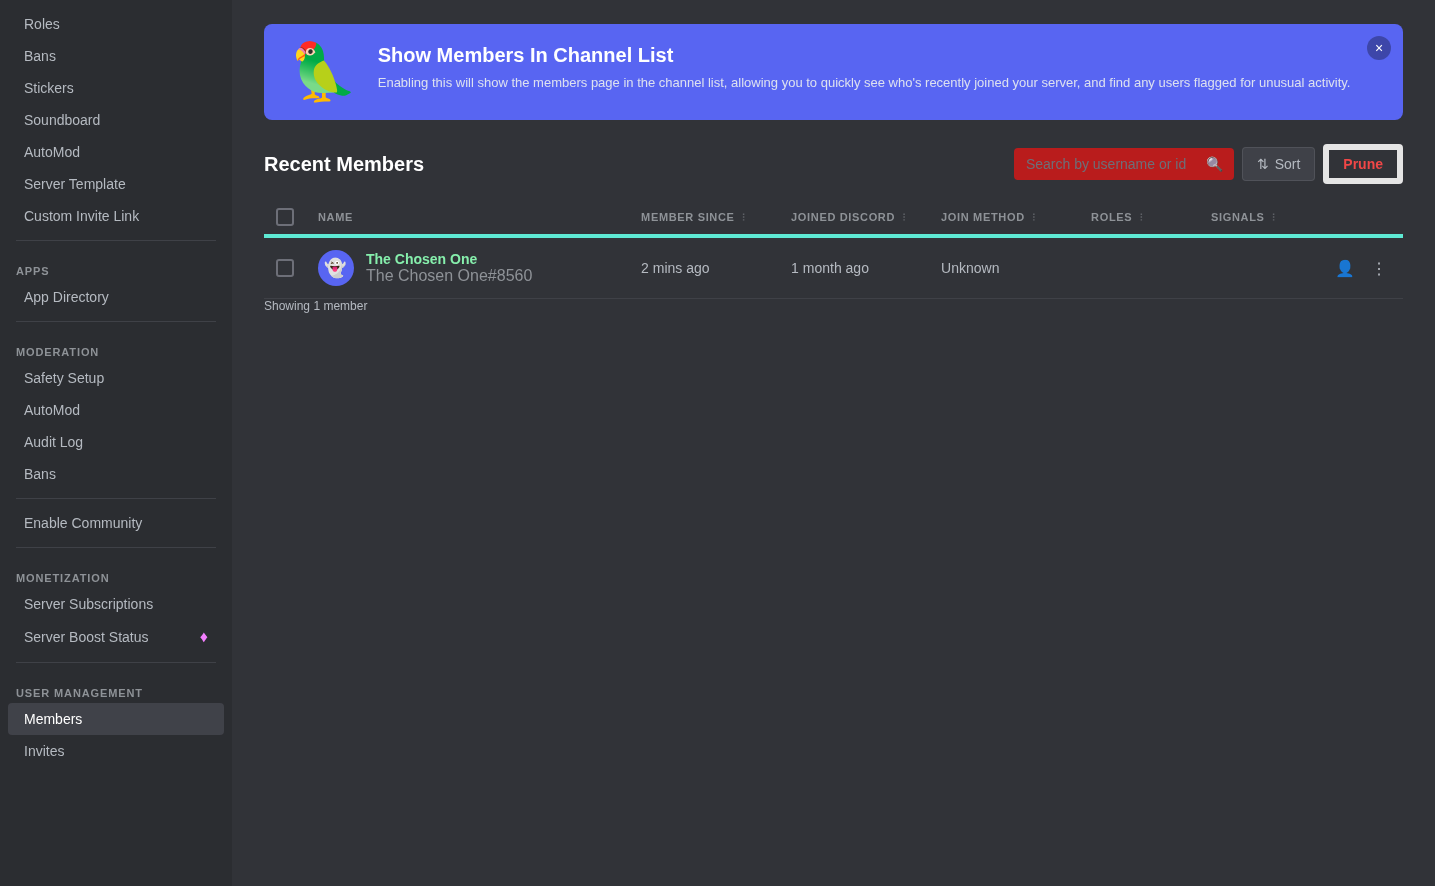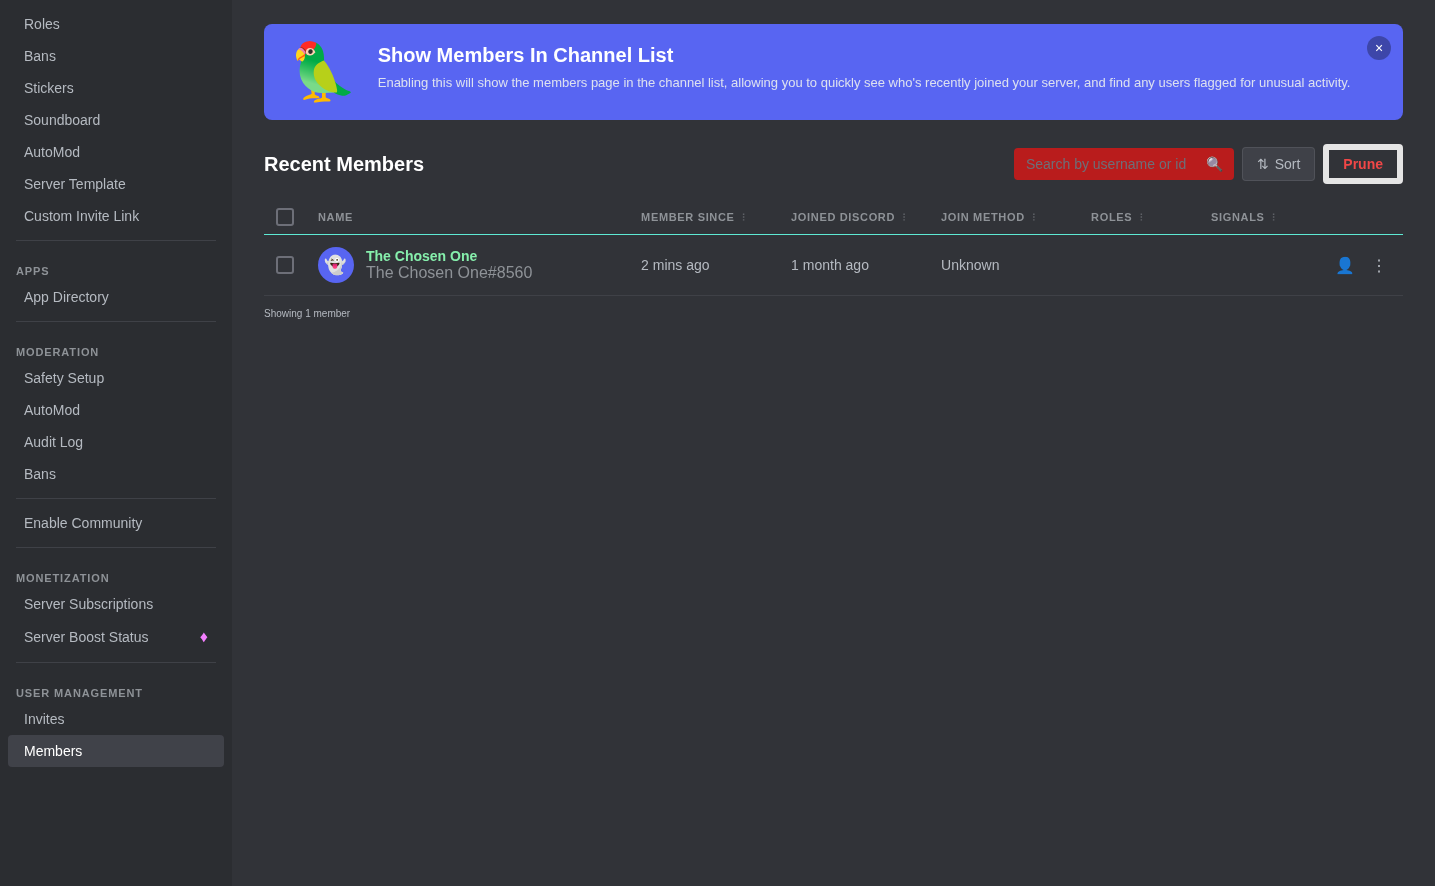--- a/index.html
+++ b/index.html
@@ -186,21 +186,21 @@
       width: 100%;
       border-collapse: collapse;
     }
     .members-table th {
       font-size: 11px;
       font-weight: 700;
       text-transform: uppercase;
       letter-spacing: 0.06em;
       color: #8e9297;
       padding: 8px 12px;
-      border-bottom: 1px solid #5eead4;
+      border-bottom: 4px solid #5eead4;
       text-align: left;
       cursor: pointer;
       user-select: none;
       white-space: nowrap;
     }
     .th-filter-icon {
       display: inline-block;
       margin-left: 4px;
       opacity: 0.5;
       font-size: 10px;
@@ -249,22 +249,21 @@
       border: none;
       color: #b5bac1;
       cursor: pointer;
       font-size: 16px;
       padding: 4px;
       border-radius: 4px;
     }
 
     .showing-text {
       color: #8e9297;
-      font-size: 10px;
-      margin-top: 12px;
+      font-size: 12px;
     }
     .showing-text span { color: #b5bac1; }
 
     
     .custom-checkbox {
       width: 18px;
       height: 18px;
       border: 2px solid #6d6f78;
       border-radius: 3px;
       cursor: pointer;
@@ -342,25 +341,25 @@
     <span>Server Subscriptions</span>
   </div>
   <div class="sidebar-item">
     <span>Server Boost Status</span>
     <span class="sidebar-item-badge">♦</span>
   </div>
 
   <div class="sidebar-divider"></div>
 
   <div class="sidebar-section-label">USER MANAGEMENT</div>
-  <div class="sidebar-item">
-    <span>Invites</span>
-  </div>
   <div class="sidebar-item active">
     <span>Members</span>
+  </div>
+  <div class="sidebar-item">
+    <span>Invites</span>
   </div>
 </nav>
 
 <main class="main">
 
   <div class="banner">
     <div class="banner-emoji">🦜</div>
     <div class="banner-text">
       <div class="banner-title">Show Members In Channel List</div>
       <div class="banner-desc">Enabling this will show the members page in the channel list, allowing you to quickly see who's recently joined your server, and find any users flagged for unusual activity.</div>

